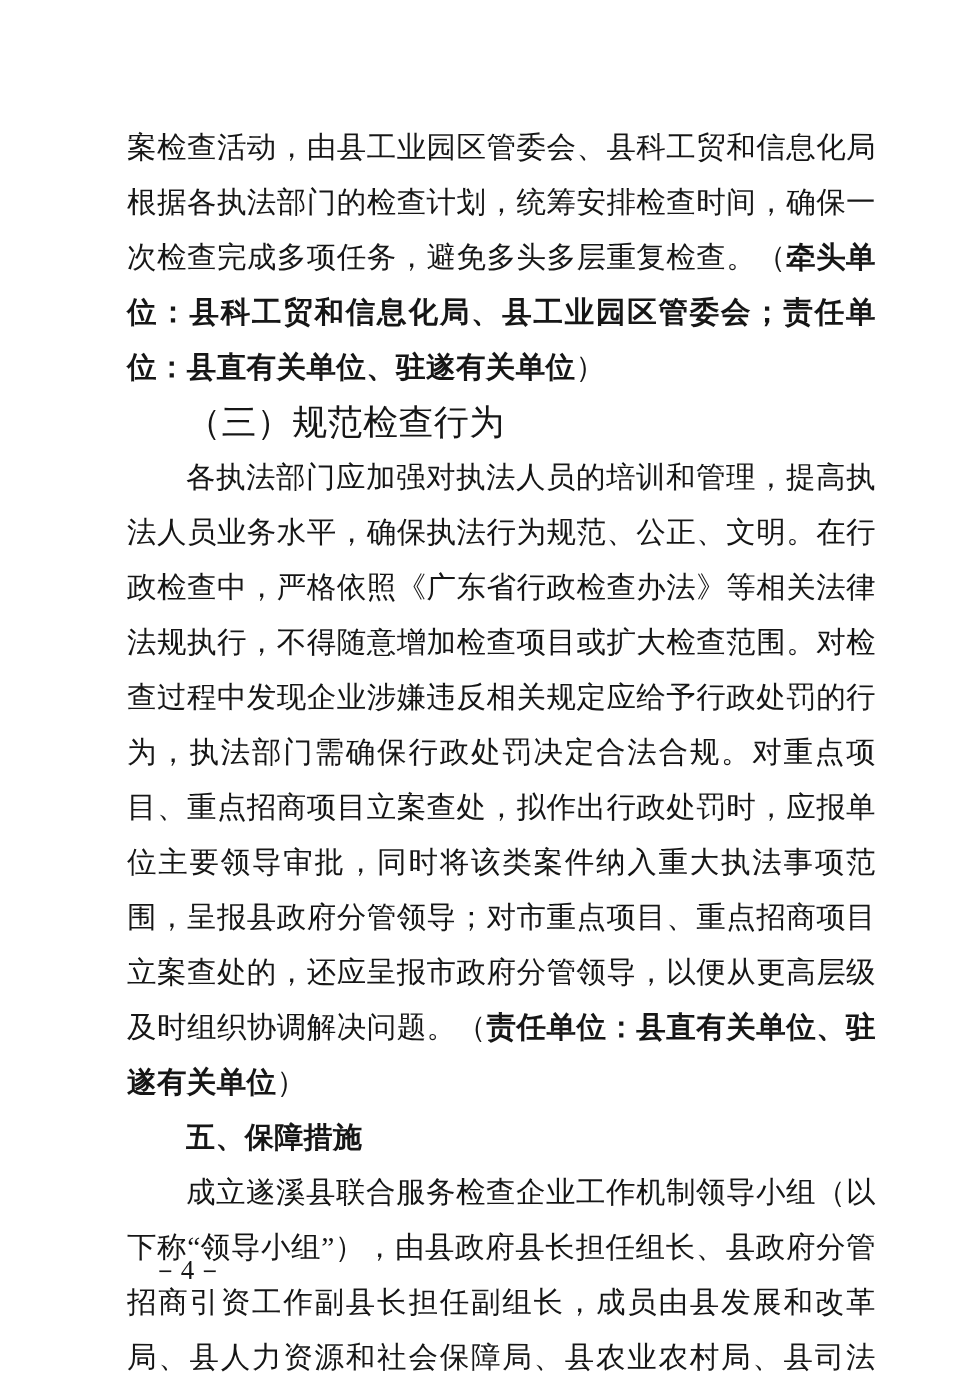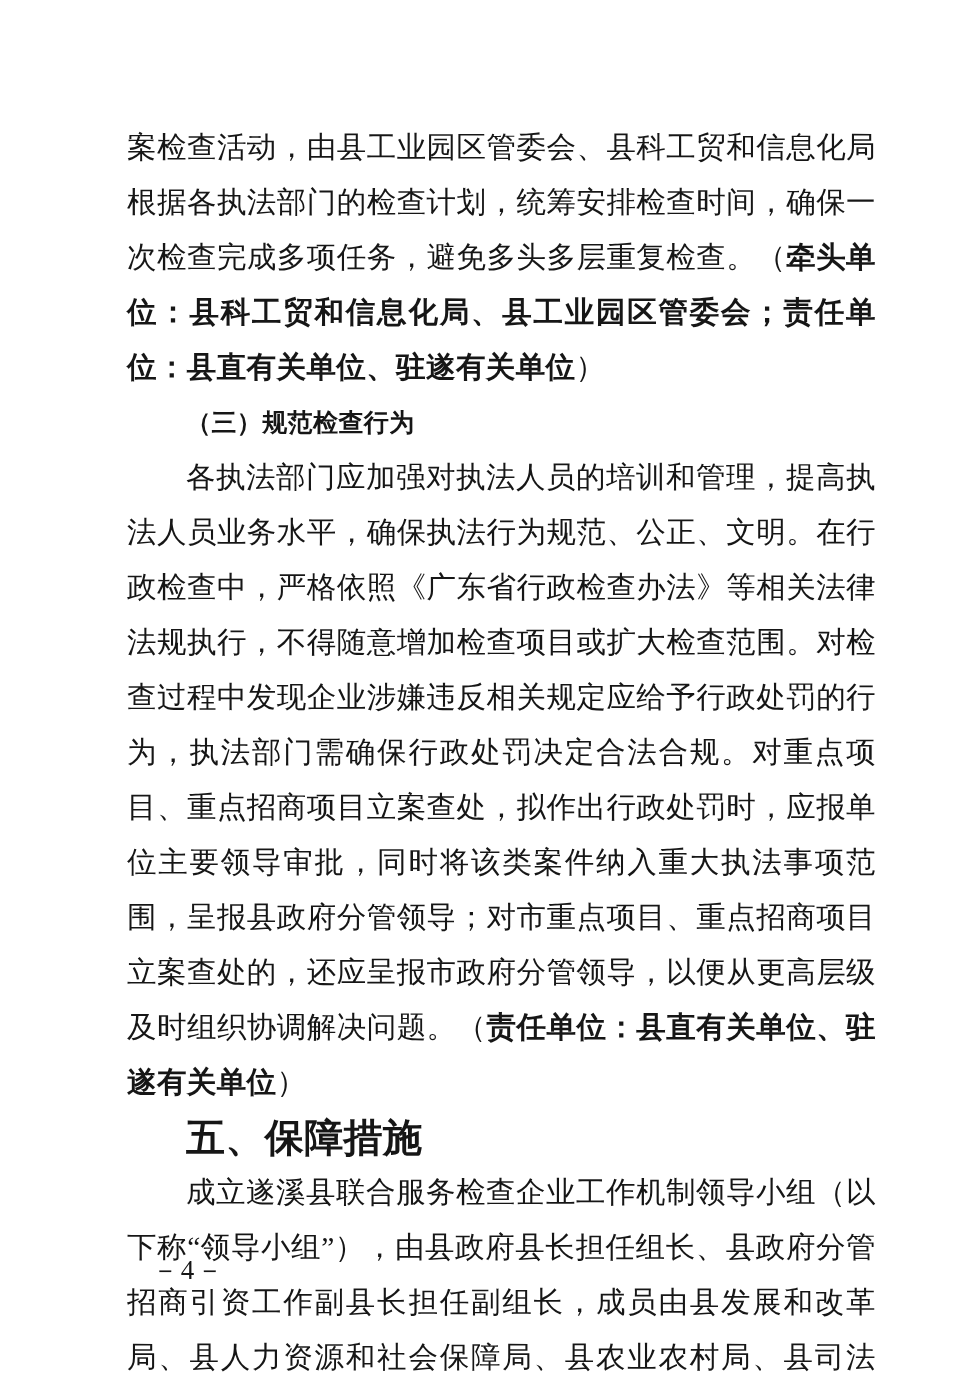--- a/index.html
+++ b/index.html
@@ -36,30 +36,30 @@
     text-indent: 0;
   }
   .para.indent {
     text-indent: 59px;
   }
   .bold {
     font-weight: bold;
   }
   .heading {
     margin: 0;
-    font-weight: bold;
+    font-weight: normal;
     text-indent: 59px;
-    font-size: 25px;
+    font-size: 35px;
     line-height: 55px;
   }
   .subheading {
     margin: 0;
     font-weight: bold;
     text-indent: 59px;
-    font-size: 39px;
+    font-size: 29px;
     line-height: 55px;
   }
   .page-number {
     position: absolute;
     left: 0;
     right: 0;
     bottom: 96px;
     text-align: center;
     font-size: 27px;
     font-family: "Liberation Serif", "DejaVu Serif", serif;

